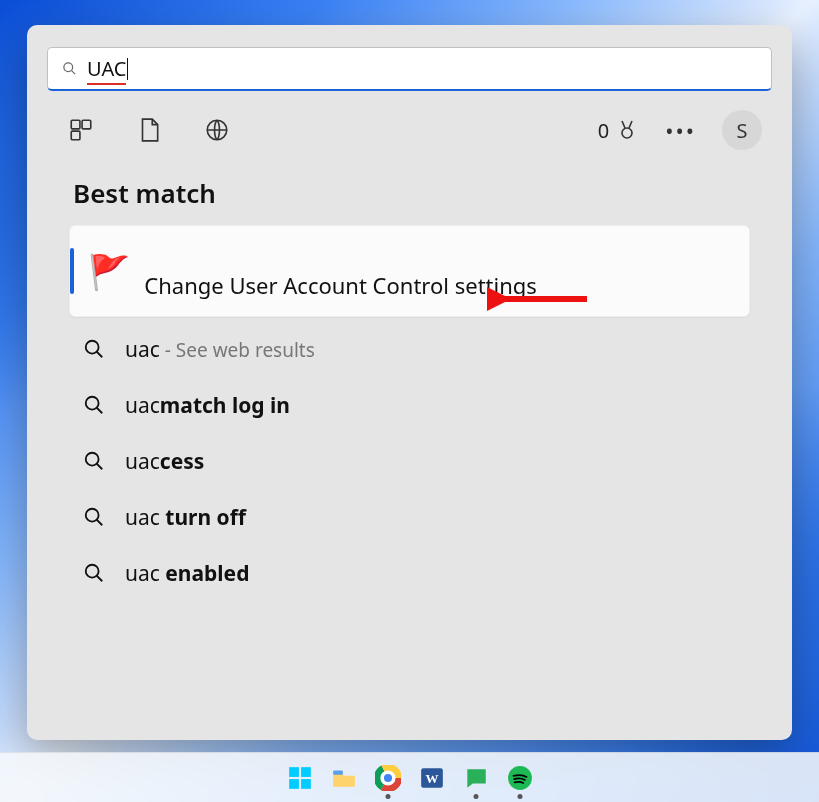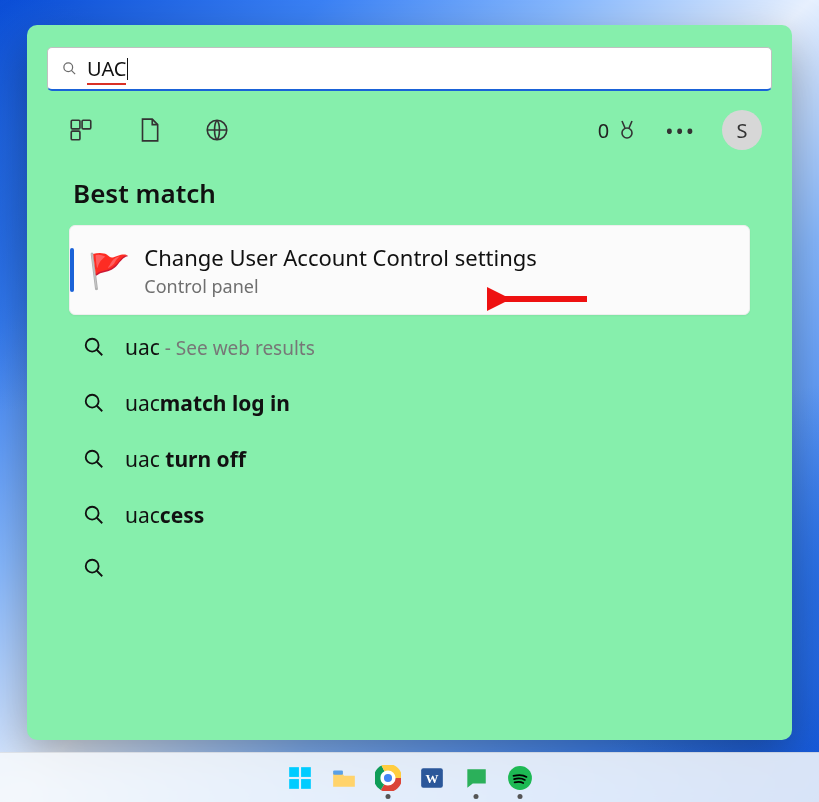--- a/index.html
+++ b/index.html
@@ -13,21 +13,21 @@
     background:
       radial-gradient(ellipse 700px 400px at -100px 200px, rgba(30,100,220,0.7) 0%, transparent 55%),
       radial-gradient(ellipse 700px 400px at 900px 600px, rgba(30,100,220,0.7) 0%, transparent 55%),
       radial-gradient(ellipse 500px 300px at 400px 400px, rgba(220,235,255,0.9) 0%, transparent 60%);
   }
 
   .search-panel {
     position: absolute;
     left: 27px; top: 25px;
     width: 765px; height: 715px;
-    background: #86efac;
+    background: #e5e5e5;
     border-radius: 10px;
     box-shadow: 0 18px 48px rgba(0,0,0,0.35);
     padding: 22px 20px 0 20px;
   }
 
   .search-box {
     height: 44px;
     border: 1px solid #c0c0c0;
     border-bottom: 2px solid #1a62d8;
     border-radius: 5px;
@@ -84,21 +84,21 @@
     box-shadow: 0 1px 2px rgba(0,0,0,0.05);
     position: relative;
     padding: 16px 20px 16px 14px;
     display:flex; align-items:center; gap: 14px;
   }
   .best-card::before {
     content:""; position:absolute; left:0; top:22px; bottom:22px;
     width:4px; background:#1a62d8; border-radius:3px;
   }
   .flag-ico { font-size:34px; line-height:1; margin-left:4px;}
-  .best-text .title { font-size:22px; color:#111;}
+  .best-text .title { font-size:22px; color:#111;margin-top:28px;}
   .best-text .sub { font-size:18px; color:#6f6f6f; margin-top:2px;}
 
   .web-title { margin-top: 24px; }
 
   .web-list { padding: 4px 22px 0 22px; text-align: center; }
   .web-item {
     display:flex; align-items:center; gap: 20px;
     padding: 14px 8px;
     font-size:21px; color:#111;
   }
@@ -177,21 +177,20 @@
       </span>
     </div>
   </div>
 
   <div class="section-title">Best match</div>
 
   <div class="best-card">
     <span class="flag-ico">🚩</span>
     <div class="best-text">
       <div class="title">Change User Account Control settings</div>
-      <div class="sub">Control panel</div>
     </div>
   </div>
 
 
   <div class="web-list">
     <div class="web-item">
       <svg viewBox="0 0 24 24">
           <circle cx="10" cy="10" r="7"></circle>
           <line x1="15" y1="15" x2="21" y2="21"></line>
         </svg>
@@ -202,34 +201,35 @@
           <circle cx="10" cy="10" r="7"></circle>
           <line x1="15" y1="15" x2="21" y2="21"></line>
         </svg>
       <span class="match"><span>uac</span><b>match log in</b></span>
     </div>
     <div class="web-item">
       <svg viewBox="0 0 24 24">
           <circle cx="10" cy="10" r="7"></circle>
           <line x1="15" y1="15" x2="21" y2="21"></line>
         </svg>
+      <span class="match"><span>uac</span><b>cess</b></span>
+    </div>
+    <div class="web-item">
+      <svg viewBox="0 0 24 24">
+          <circle cx="10" cy="10" r="7"></circle>
+          <line x1="15" y1="15" x2="21" y2="21"></line>
+        </svg>
       <span class="match"><span>uac </span><b>turn off</b></span>
     </div>
     <div class="web-item">
       <svg viewBox="0 0 24 24">
           <circle cx="10" cy="10" r="7"></circle>
           <line x1="15" y1="15" x2="21" y2="21"></line>
         </svg>
-      <span class="match"><span>uac</span><b>cess</b></span>
-    </div>
-    <div class="web-item">
-      <svg viewBox="0 0 24 24">
-          <circle cx="10" cy="10" r="7"></circle>
-          <line x1="15" y1="15" x2="21" y2="21"></line>
-        </svg>
+      <span class="match"><span>uac </span><b>enabled</b></span>
     </div>
   </div>
 
   <svg class="arrow" width="110" height="40">
     <defs>
         <marker id="ah" markerWidth="10" markerHeight="10" refX="2" refY="5" orient="auto">
       <path d="M10 0 L0 5 L10 10 z" fill="#e11"></path>
     </marker>
       </defs>
     <line x1="100" y1="20" x2="12" y2="20" stroke="#e11" stroke-width="6" marker-end="url(#ah)"></line>

